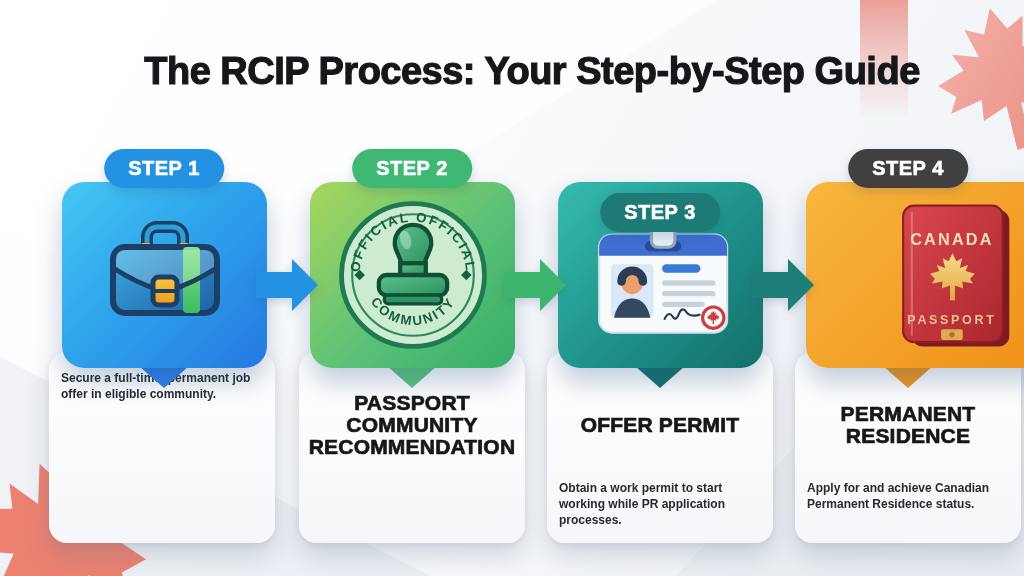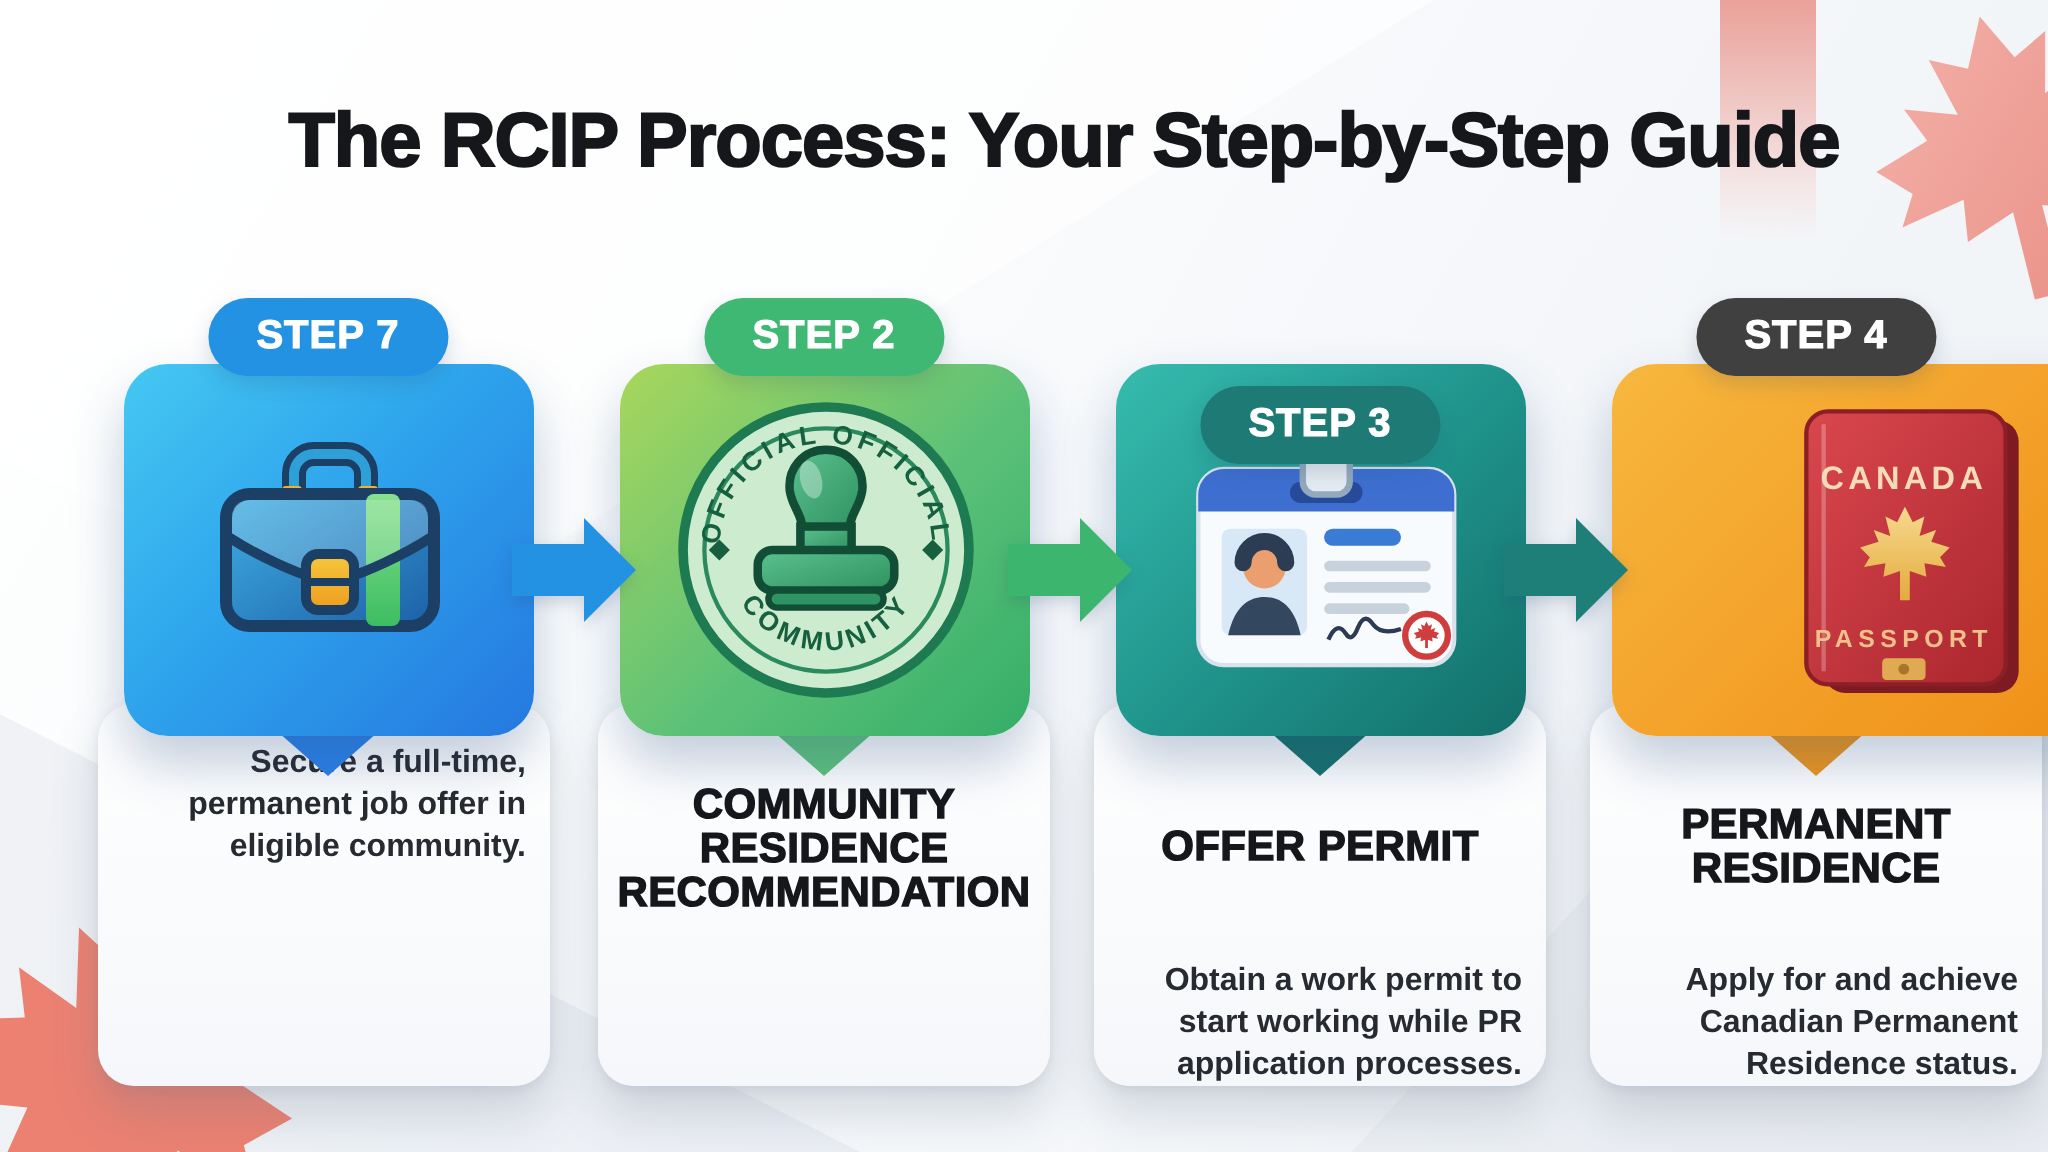--- a/index.html
+++ b/index.html
@@ -54,21 +54,21 @@
     background:linear-gradient(180deg,#ffffff 0%,#f5f7fa 100%);
     box-shadow:0 14px 24px rgba(100,115,140,.24),0 2px 6px rgba(100,115,140,.12);
     display:flex;flex-direction:column;align-items:center;
   }
   .heading{
     margin-top:36px;height:74px;display:flex;align-items:center;justify-content:center;
     text-align:center;font-size:21px;line-height:1.06;font-weight:700;color:#15171b;
     letter-spacing:.2px;-webkit-text-stroke:.7px #15171b;padding:0 6px;
   }
   .desc{
-    margin-top:19px;text-align:right;font-size:16px;line-height:1.32;font-weight:700;
+    margin-top:19px;text-align:left;font-size:12px;line-height:1.32;font-weight:700;
     color:#272a30;padding:0 12px;
   }
 
   .arrow{position:absolute;top:255px;width:64px;height:60px;z-index:5;
     filter:drop-shadow(0 3px 4px rgba(40,70,110,.2));}
 
   svg text{font-family:"Liberation Sans",sans-serif;}
 </style>
 </head>
 <body>
@@ -135,28 +135,28 @@
     <rect x="46" y="38" width="10" height="8" rx="2" fill="#f2b02c"></rect>
     <rect x="84" y="38" width="10" height="8" rx="2" fill="#f2b02c"></rect>
     <rect x="18" y="42" width="104" height="66" rx="12" fill="url(#bfGrad)" stroke="#1c3f66" stroke-width="6"></rect>
     <rect x="88" y="42" width="17" height="66" rx="4" fill="url(#stripeGrad)"></rect>
     <path d="M21 54 Q21 45 30 45 h80 Q119 45 119 54 L119 64 C103 74 88 81 78 84 L62 84 C52 81 37 74 21 64 Z" fill="rgba(255,255,255,0.20)"></path>
     <path d="M20 64 C34 73 52 81 62 84 M120 64 C106 73 88 81 78 84" fill="none" stroke="#1c3f66" stroke-width="5" stroke-linecap="round"></path>
     <rect x="58" y="72" width="24" height="28" rx="6" fill="url(#claspGrad)" stroke="#1c3f66" stroke-width="5"></rect>
     <line x1="58" y1="86" x2="82" y2="86" stroke="#1c3f66" stroke-width="4"></line>
   </svg>
 </div>
-<div class="badge" style="left: 164px; background: rgb(36, 146, 226);">STEP 7</div>
+<div class="badge" style="left: 164px; background: rgb(36, 146, 226);">STEP 1</div>
 
 <svg class="arrow" style="left:256px" viewBox="0 0 64 60">
   <polygon points="0,17 36,17 36,4 62,30 36,56 36,43 0,43" fill="#2492e2"></polygon>
 </svg>
 
 <div class="info-card" style="left:299px">
-  <div class="heading">COMMUNITY RESIDENCE RECOMMENDATION</div>
+  <div class="heading">PASSPORT COMMUNITY RECOMMENDATION</div>
 </div>
 <div class="tail tail-2" style="left:387px"></div>
 <div class="icon-card card-2" style="left:310px">
   <svg width="160" height="160" viewBox="0 0 150 150">
     <circle cx="75" cy="75" r="67" fill="#cdeccf" stroke="#1e7a50" stroke-width="4.5"></circle>
     <circle cx="75" cy="75" r="57" fill="none" stroke="#2a8a5e" stroke-width="2"></circle>
     <text font-size="12.5" font-weight="bold" fill="#17603f" letter-spacing="2">
       <textPath href="#stampArcTop" startOffset="25%" text-anchor="middle">OFFICIAL</textPath>
     </text>
     <text font-size="12.5" font-weight="bold" fill="#17603f" letter-spacing="2">

